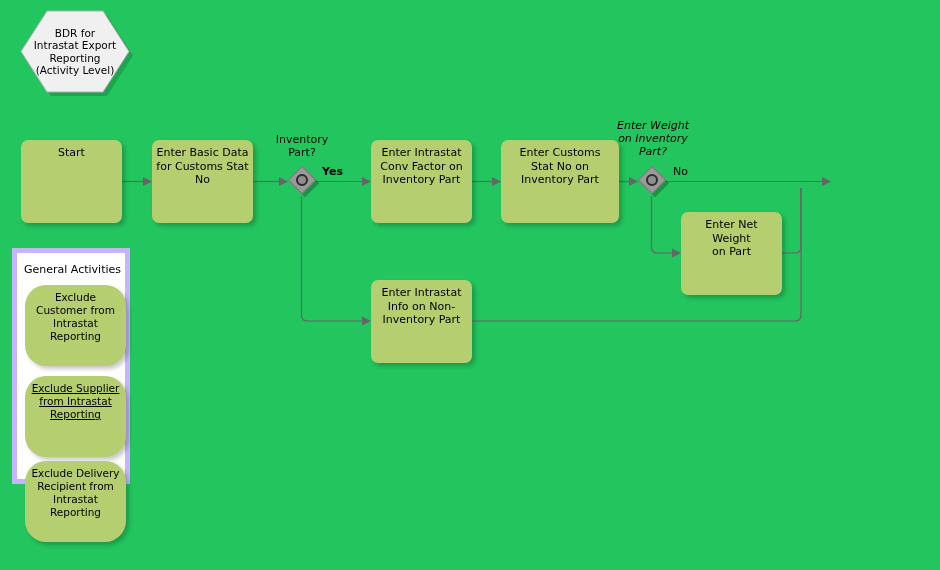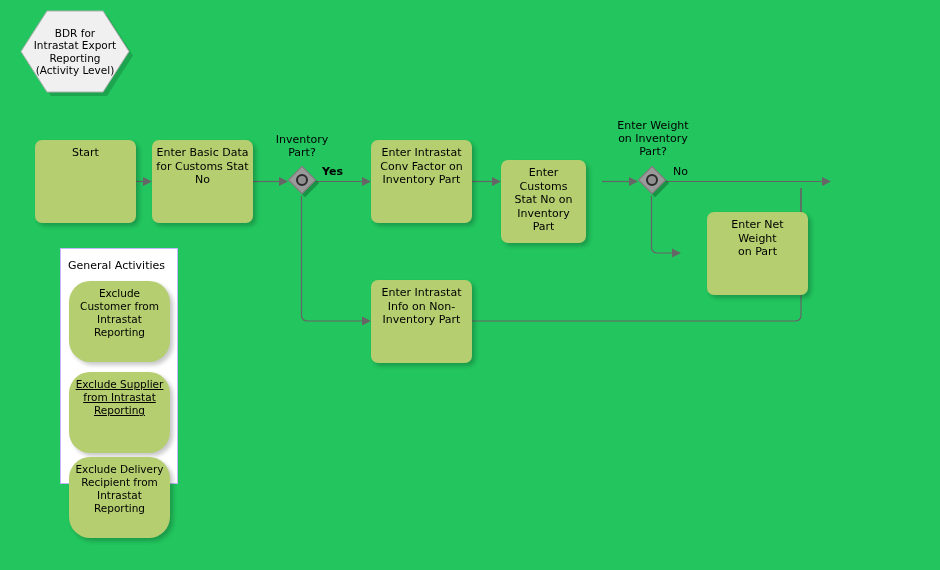--- a/index.html
+++ b/index.html
@@ -136,23 +136,22 @@
   }
 
   
   .panel {
     position: absolute;
     left: 12px;
     top: 248px;
     width: 118px;
     height: 236px;
     box-sizing: border-box;
-    border: 1px solid #c4b5fd;
+    border: 5px solid #c4b5fd;
     background: #ffffff;
-    margin-left: 48px;
   }
   .panel-title {
     position: absolute;
     left: 7px;
     top: 10px;
     font-size: 11px;
     color: #000000;
   }
   .panel .node {
     font-size: 10.5px;
@@ -196,64 +195,64 @@
     </svg>
     <svg class="hex-body" viewBox="0 0 110 83" width="110" height="83" xmlns="http://www.w3.org/2000/svg">
       <polygon points="27,1 83,1 109,41.5 83,82 27,82 1,41.5" fill="#f0f0f0" stroke="#b0b0b0" stroke-width="1"></polygon>
     </svg>
     <div class="hex-label">BDR for
 Intrastat Export
 Reporting
 (Activity Level)</div>
   </div>
 
-  <div class="node" style="left:21px;top:140px;width:101px;height:83px;margin-left:14px;">
+  <div class="node" style="left:21px;top:140px;width:101px;height:83px;">
     <span>Start</span>
   </div>
 
   <div class="node" style="left:152px;top:140px;width:101px;height:83px;">
     <span>Enter Basic Data
 for Customs Stat
 No</span>
   </div>
 
   <div class="node" style="left:371px;top:140px;width:101px;height:83px;">
     <span>Enter Intrastat
 Conv Factor on
 Inventory Part</span>
   </div>
 
-  <div class="node" style="left:501px;top:140px;width:85px;height:83px;margin-top:20px;">
+  <div class="node" style="left:501px;top:140px;width:118px;height:83px;">
     <span>Enter Customs
 Stat No on
 Inventory Part</span>
   </div>
 
-  <div class="node" style="left:707px;top:212px;width:101px;height:83px;">
+  <div class="node" style="left:681px;top:212px;width:101px;height:83px;">
     <span>Enter Net Weight
 on Part</span>
   </div>
 
   <div class="node" style="left:371px;top:280px;width:101px;height:83px;">
     <span>Enter Intrastat
 Info on Non-
 Inventory Part</span>
   </div>
 
 
   <div class="edge-label" style="left:268px;top:133px;width:68px;">Inventory
 Part?</div>
   <div class="gateway" style="left:288px;top:166px;">
     <div class="gw-shadow"></div>
     <div class="gw-diamond"></div>
     <div class="gw-circle"></div>
   </div>
   <div class="edge-label" style="left:322px;top:165px;font-weight:bold;">Yes</div>
 
-  <div class="edge-label" style="left:598px;top:119px;width:110px;">Enter Weight
+  <div class="edge-label" style="left:598px;top:119px;width:110px;font-style:italic;">Enter Weight
 on Inventory
 Part?</div>
   <div class="gateway" style="left:638px;top:166px;">
     <div class="gw-shadow"></div>
     <div class="gw-diamond"></div>
     <div class="gw-circle"></div>
   </div>
   <div class="edge-label" style="left:673px;top:165px;">No</div>
 
   <div class="panel">

